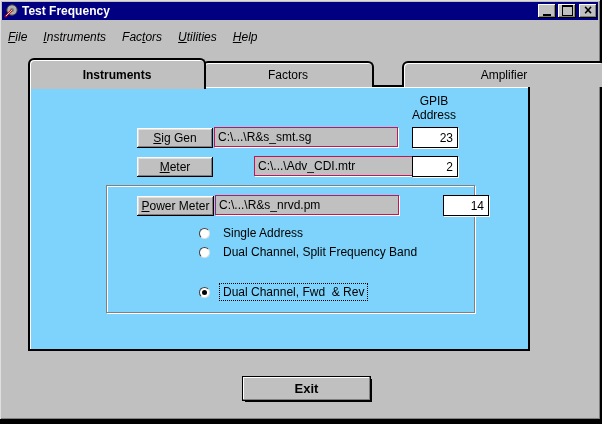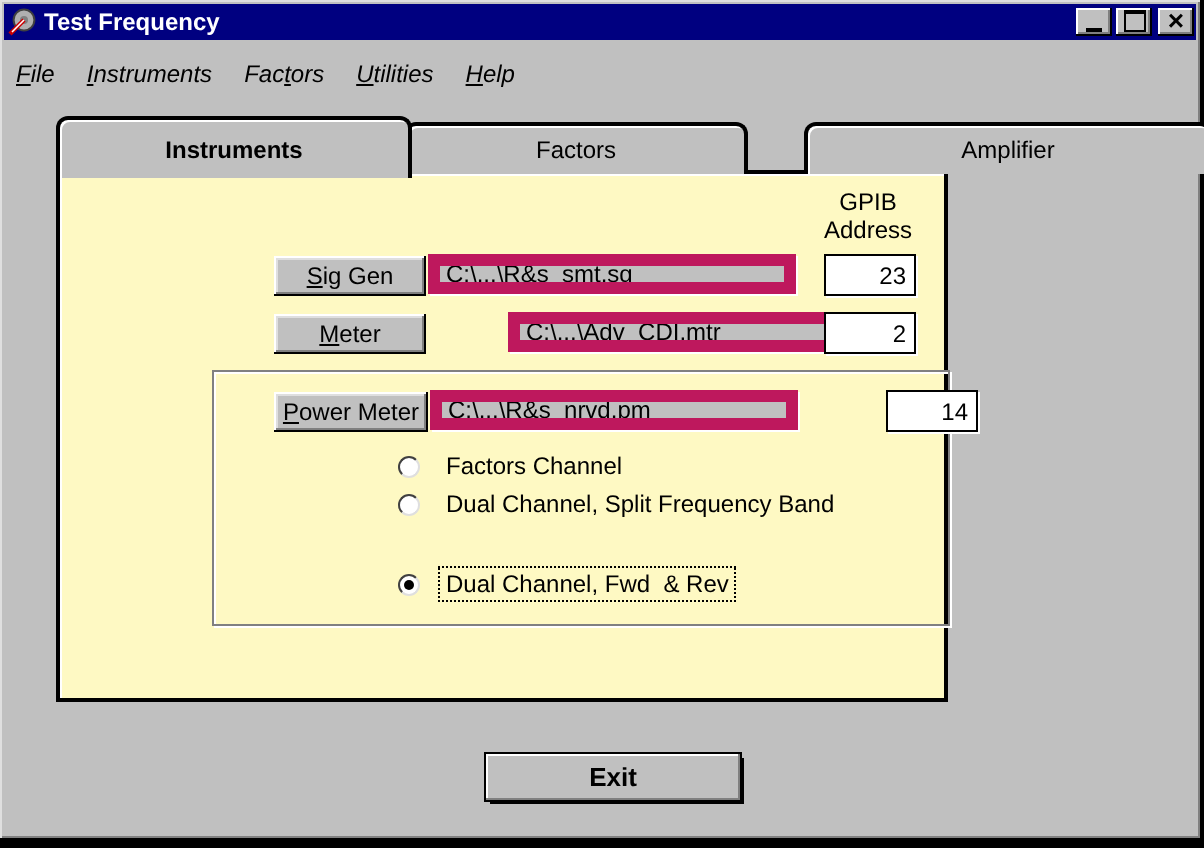--- a/index.html
+++ b/index.html
@@ -41,31 +41,31 @@
   .menu-item:first-child{padding-left:6px;}
   
   .tab{
     position:absolute;background:#c0c0c0;font-size:12px;
     border:2px solid #000;border-bottom:none;border-radius:6px 6px 0 0;
     box-shadow:inset 1px 1px 0 #fff;
     display:flex;align-items:center;justify-content:center;z-index:1;
   }
   .tab.on{font-weight:bold;z-index:3;}
   .panel{
-    position:absolute;left:28px;top:85px;width:446px;height:266px;background:#fef9c3;
+    position:absolute;left:28px;top:85px;width:502px;height:266px;background:#7dd3fc;
     border:2px solid #000;box-shadow:inset 1px 1px 0 #fff;box-sizing:border-box;z-index:0;padding-left:32px;
   }
   
   .btn3d{
     position:absolute;background:#c0c0c0;font-size:12px;
     box-shadow:inset -1px -1px 0 #000, inset 1px 1px 0 #fff, inset -2px -2px 0 #808080, inset 2px 2px 0 #dfdfdf;
     display:flex;align-items:center;justify-content:center;white-space:nowrap;
   }
   .path-field{
-    position:absolute;height:20px;background:#c0c0c0;border:6px solid #be185d;
+    position:absolute;height:20px;background:#c0c0c0;border:1px solid #be185d;
     box-shadow:1px 1px 0 #fff;box-sizing:border-box;font-size:12px;
     display:flex;align-items:center;padding-left:3px;white-space:nowrap;overflow:hidden;
   }
   .gpib-field{
     position:absolute;width:46px;height:21px;background:#fff;border:1px solid #000;
     box-shadow:1px 1px 0 #fff;box-sizing:border-box;font-size:12px;
     display:flex;align-items:center;justify-content:flex-end;padding-right:4px;
   }
   .gpib-header{
     position:absolute;left:374px;top:7px;width:60px;text-align:center;
@@ -152,21 +152,21 @@
     <div class="path-field" style="left:184px;top:69px;width:184px;margin-left:40px;">C:\...\Adv_CDI.mtr</div>
     <div class="gpib-field" style="left:382px;top:69px;">2</div>
 
     <div class="groupbox">
       <div class="btn3d" style="left:30px;top:10px;width:77px;height:20px;"><u>P</u>ower Meter</div>
       <div class="path-field" style="left:108px;top:9px;width:184px;">C:\...\R&amp;s_nrvd.pm</div>
       <div class="gpib-field" style="left:306px;top:9px;margin-left:30px;">14</div>
 
       <div class="radio-row" style="top:40px;">
         <span class="radio-circle"></span>
-        <span class="radio-label">Factors Channel</span>
+        <span class="radio-label">Single Address</span>
       </div>
       <div class="radio-row" style="top:59px;align-items:center;">
         <span class="radio-circle"></span>
         <span class="radio-label">Dual Channel, Split Frequency Band</span>
       </div>
       <div class="radio-row on" style="top:99px;">
         <span class="radio-circle">
             <span class="radio-dot"></span>
           </span>
         <span class="radio-label">Dual Channel, Fwd  &amp; Rev</span>

